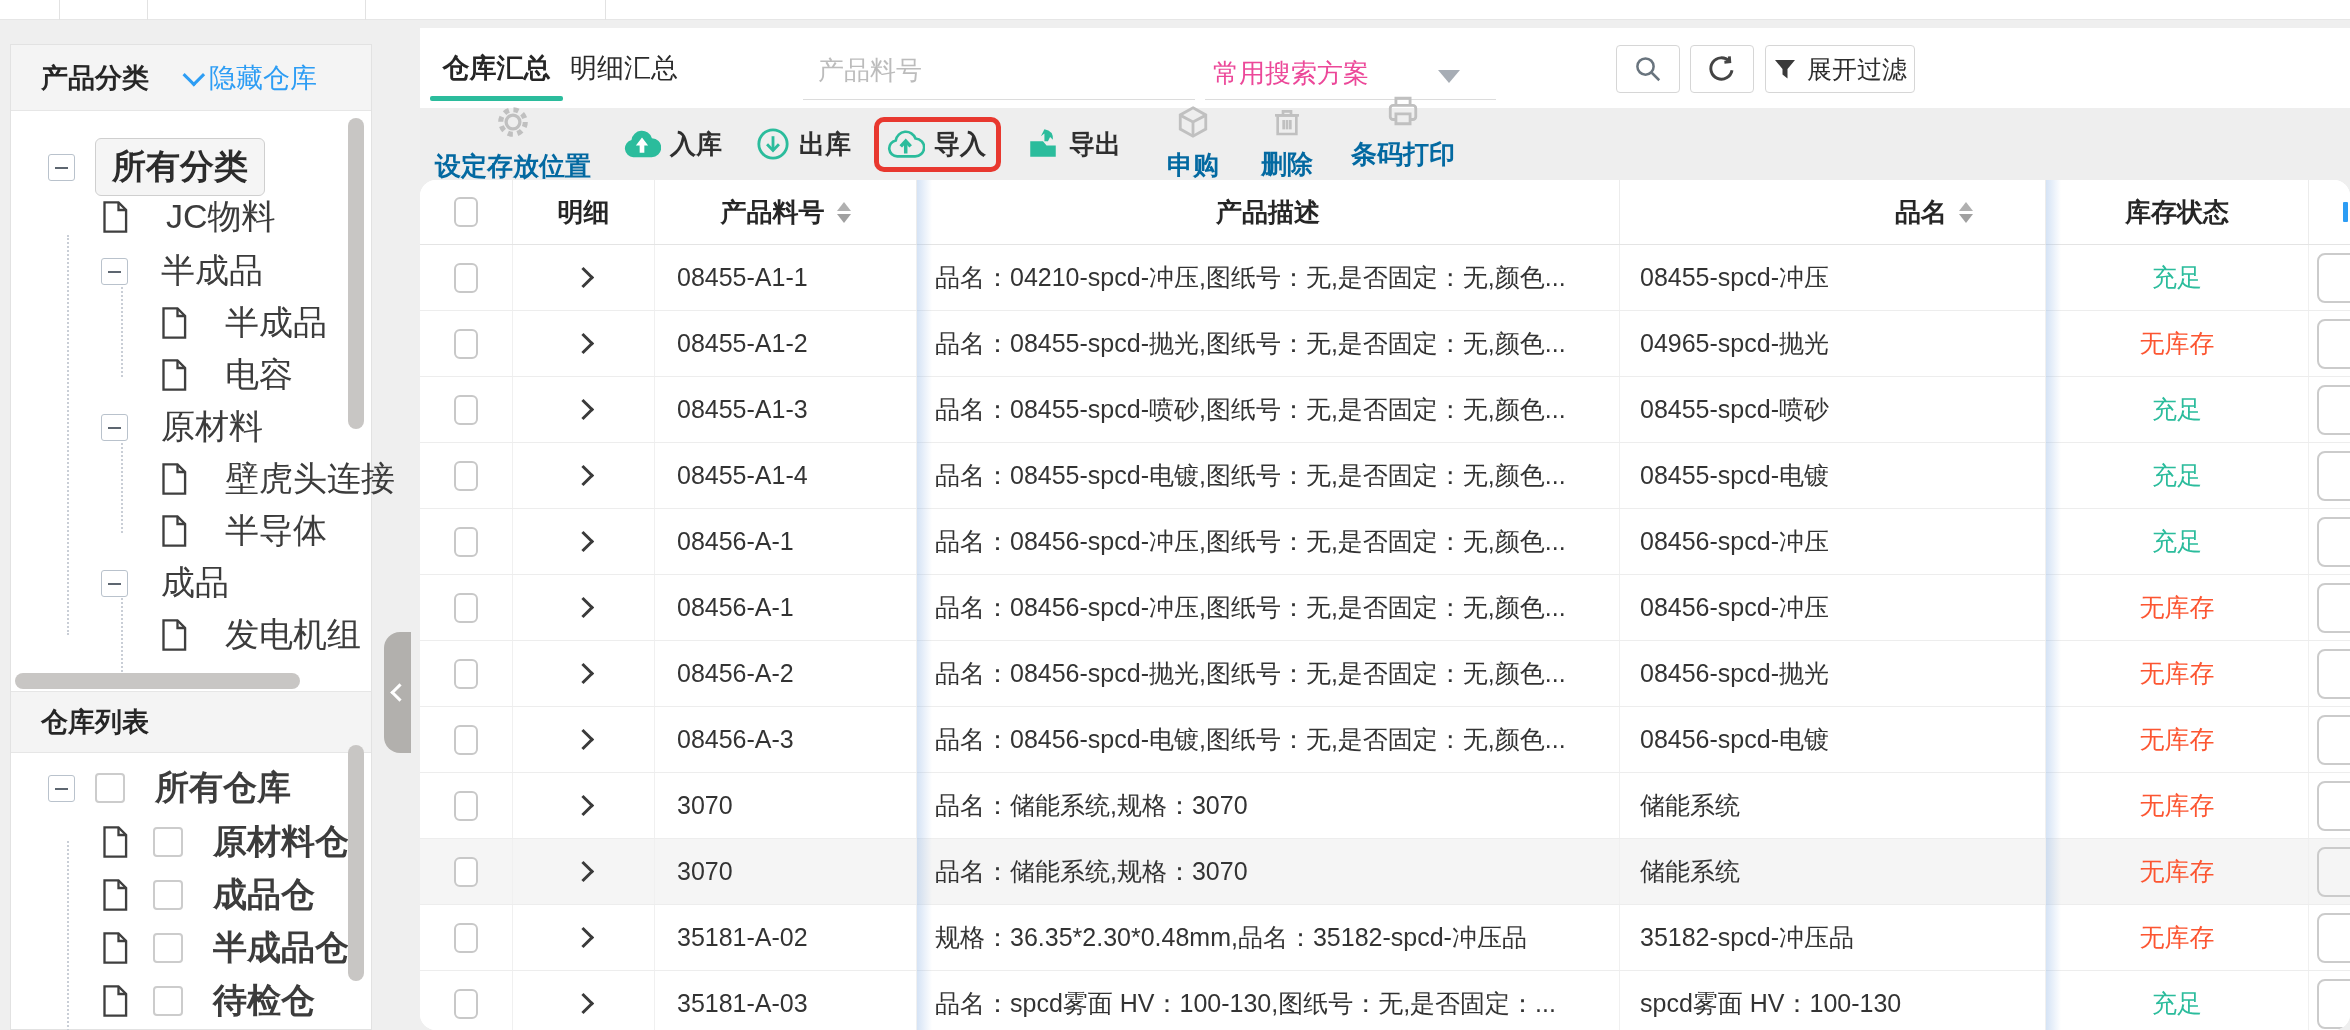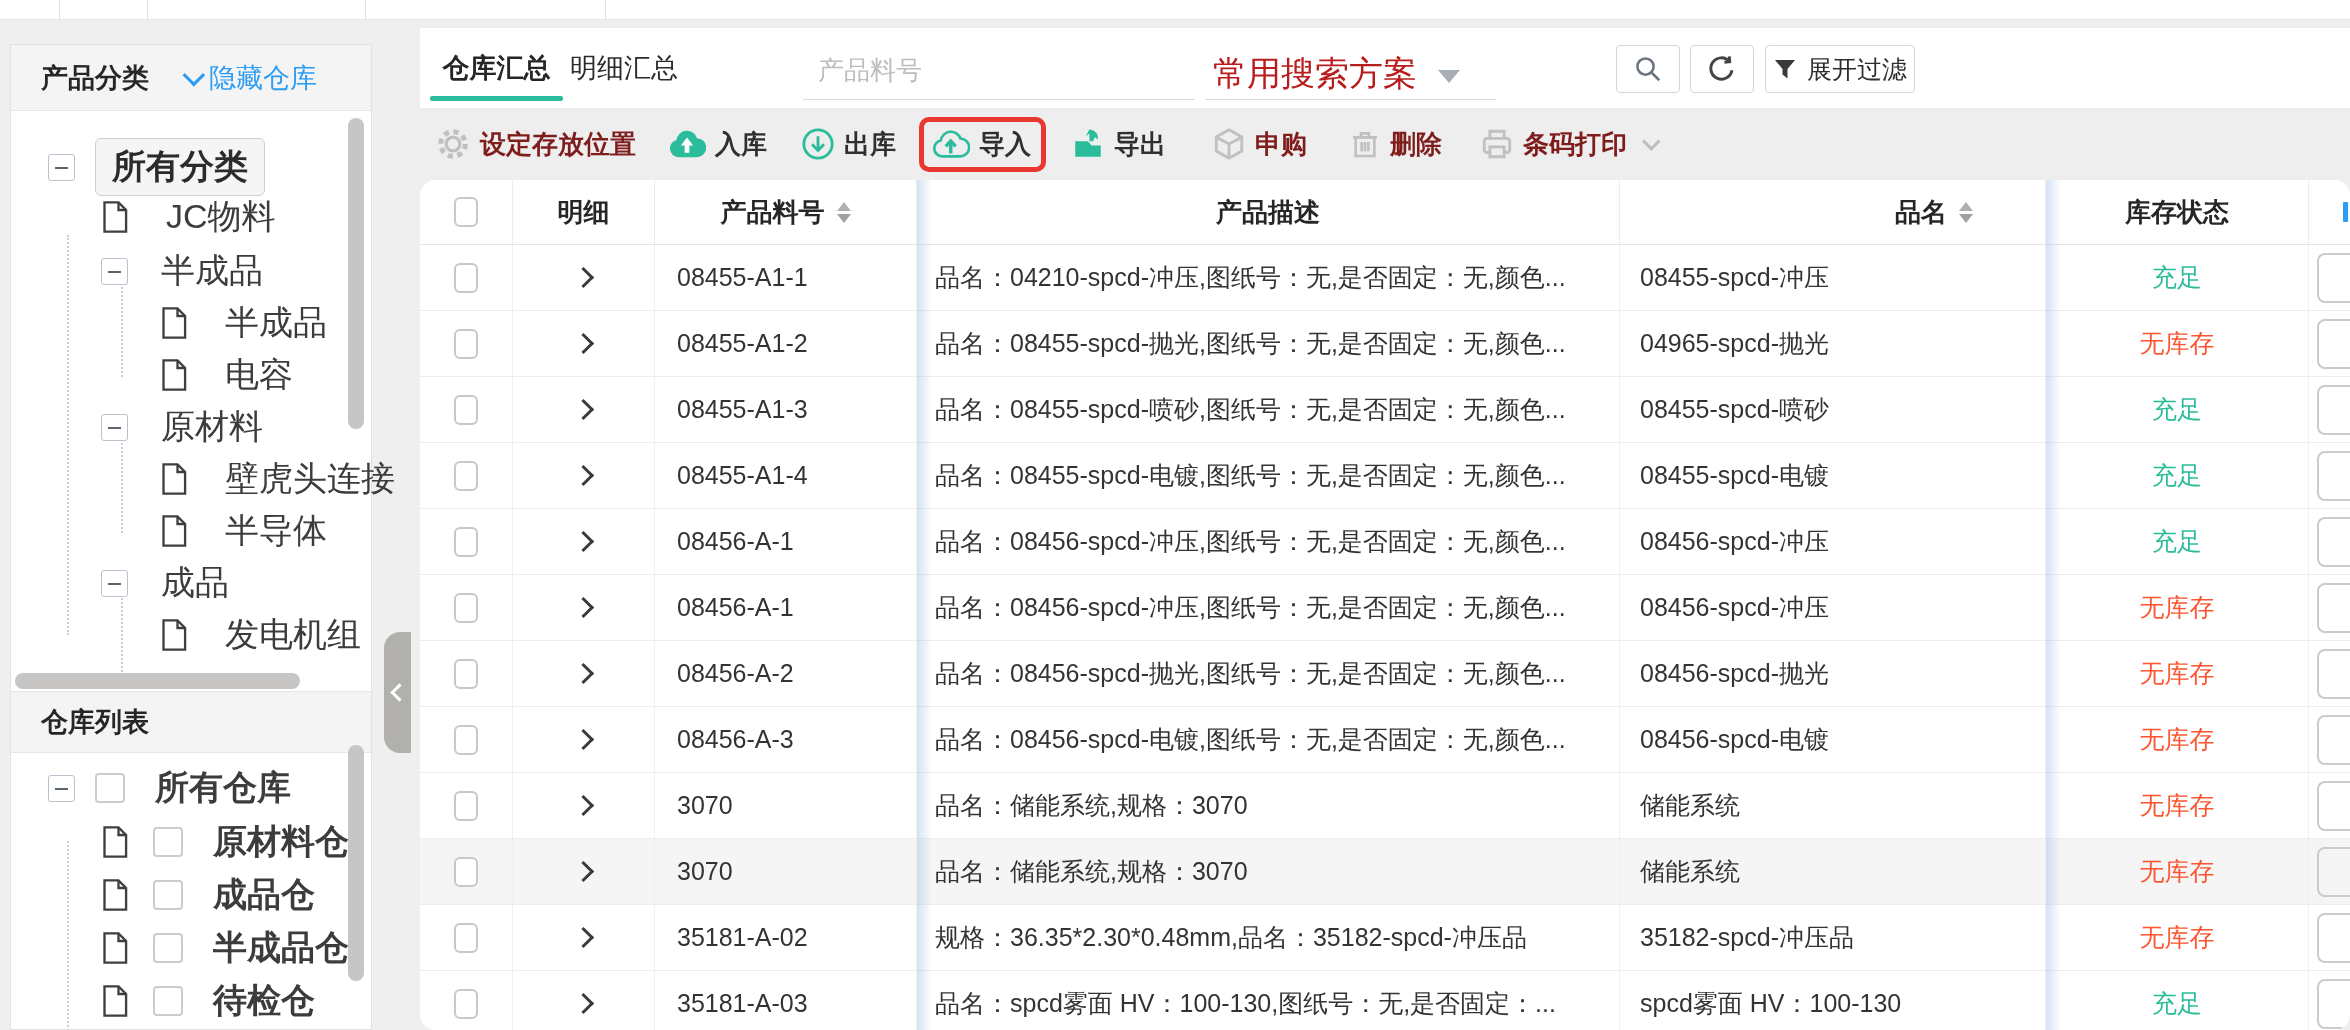--- a/index.html
+++ b/index.html
@@ -46,30 +46,30 @@
   
   .band-tabs { position:absolute; left:420px; top:28px; width:1930px; height:80px; background:#fff; }
   .tab { position:absolute; top:0; height:80px; display:flex; align-items:center; justify-content:center; font-size:27px; cursor:pointer; }
   .tab-1 { left:10px; width:133px; font-weight:700; color:#262626; }
   .tab-1::after { content:""; position:absolute; left:0; bottom:7px; width:100%; height:5px; background:#2bbc9c; border-radius:2px; }
   .tab-2 { left:148px; width:112px; color:#2b2b2b; }
 
   .flt-input { position:absolute; left:383px; top:20px; width:392px; height:52px; border:none; border-bottom:1px solid #dcdcdc; outline:none; background:transparent; font-size:26px; padding:0 0 6px 15px; color:#333; font-family:inherit; }
   .flt-input::placeholder { color:#bcbcbc; }
   .flt-select { position:absolute; left:785px; top:20px; width:291px; height:52px; border-bottom:1px solid #dcdcdc; display:flex; align-items:center; cursor:pointer; }
-  .flt-select-text { font-size:34px; color:#b91c1c; padding-left:8px; }
+  .flt-select-text { font-size:26px; color:#ec4899; padding-left:8px; }
   .caret-down { position:absolute; right:36px; top:22px; width:0; height:0; border-left:11px solid transparent; border-right:11px solid transparent; border-top:13px solid #a7adb5; }
 
   .icon-btn { position:absolute; top:17px; width:64px; height:48px; background:#fff; border:1px solid #d6d6d6; border-radius:4px; display:flex; align-items:center; justify-content:center; cursor:pointer; }
   .btn-search { left:1196px; } .btn-refresh { left:1270px; }
   .btn-filter { position:absolute; left:1345px; top:17px; width:150px; height:48px; background:#fff; border:1px solid #d6d6d6; border-radius:4px; display:flex; align-items:center; justify-content:center; gap:10px; font-size:25px; color:#2e2e2e; cursor:pointer; }
 
   .band-toolbar { position:absolute; left:420px; top:108px; width:1930px; height:72px; background:#eeeeee; display:flex; align-items:center; }
   .tool-item { display:flex; align-items:center; gap:9px; font-size:26px; font-weight:600; color:#2f2f2f; cursor:pointer; position:relative; }
-  .tool-item.disabled { color:#7f1d1d; cursor:default; }
+  .tool-item.disabled { color:#0369a1; cursor:default;flex-direction:column; }
   .ti-1 { margin-left:15px; } .ti-2 { margin-left:32px; } .ti-3 { margin-left:34px; } .ti-4 { margin-left:36px; }
   .ti-5 { margin-left:40px; } .ti-6 { margin-left:46px;text-align:center; } .ti-7 { margin-left:42px; } .ti-8 { margin-left:38px; }
   .tool-item.hl::after { content:""; position:absolute; left:-13px; right:-15px; top:-10px; bottom:-10px; border:5px solid #e8382f; border-radius:10px; pointer-events:none; }
   .chev-down-gray { width:13px; height:13px; border-right:3px solid #bdbdbd; border-bottom:3px solid #bdbdbd; transform:rotate(45deg) translateY(-4px); margin-left:6px; }
 
   
   .band-table { position:absolute; left:420px; top:180px; width:1930px; height:850px; background:#fff; overflow:hidden;border-radius:16px; }
   .trow, .thead { display:grid; grid-template-columns:93px 142px 262px 703px 426px 263px 41px; }
   .thead { height:65px; border-bottom:1px solid #e4e4e4; background:#fff; }
   .thead > div { display:flex; align-items:center; justify-content:center; font-size:26px; font-weight:700; color:#262626; border-right:1px solid #ececec; position:relative; }

